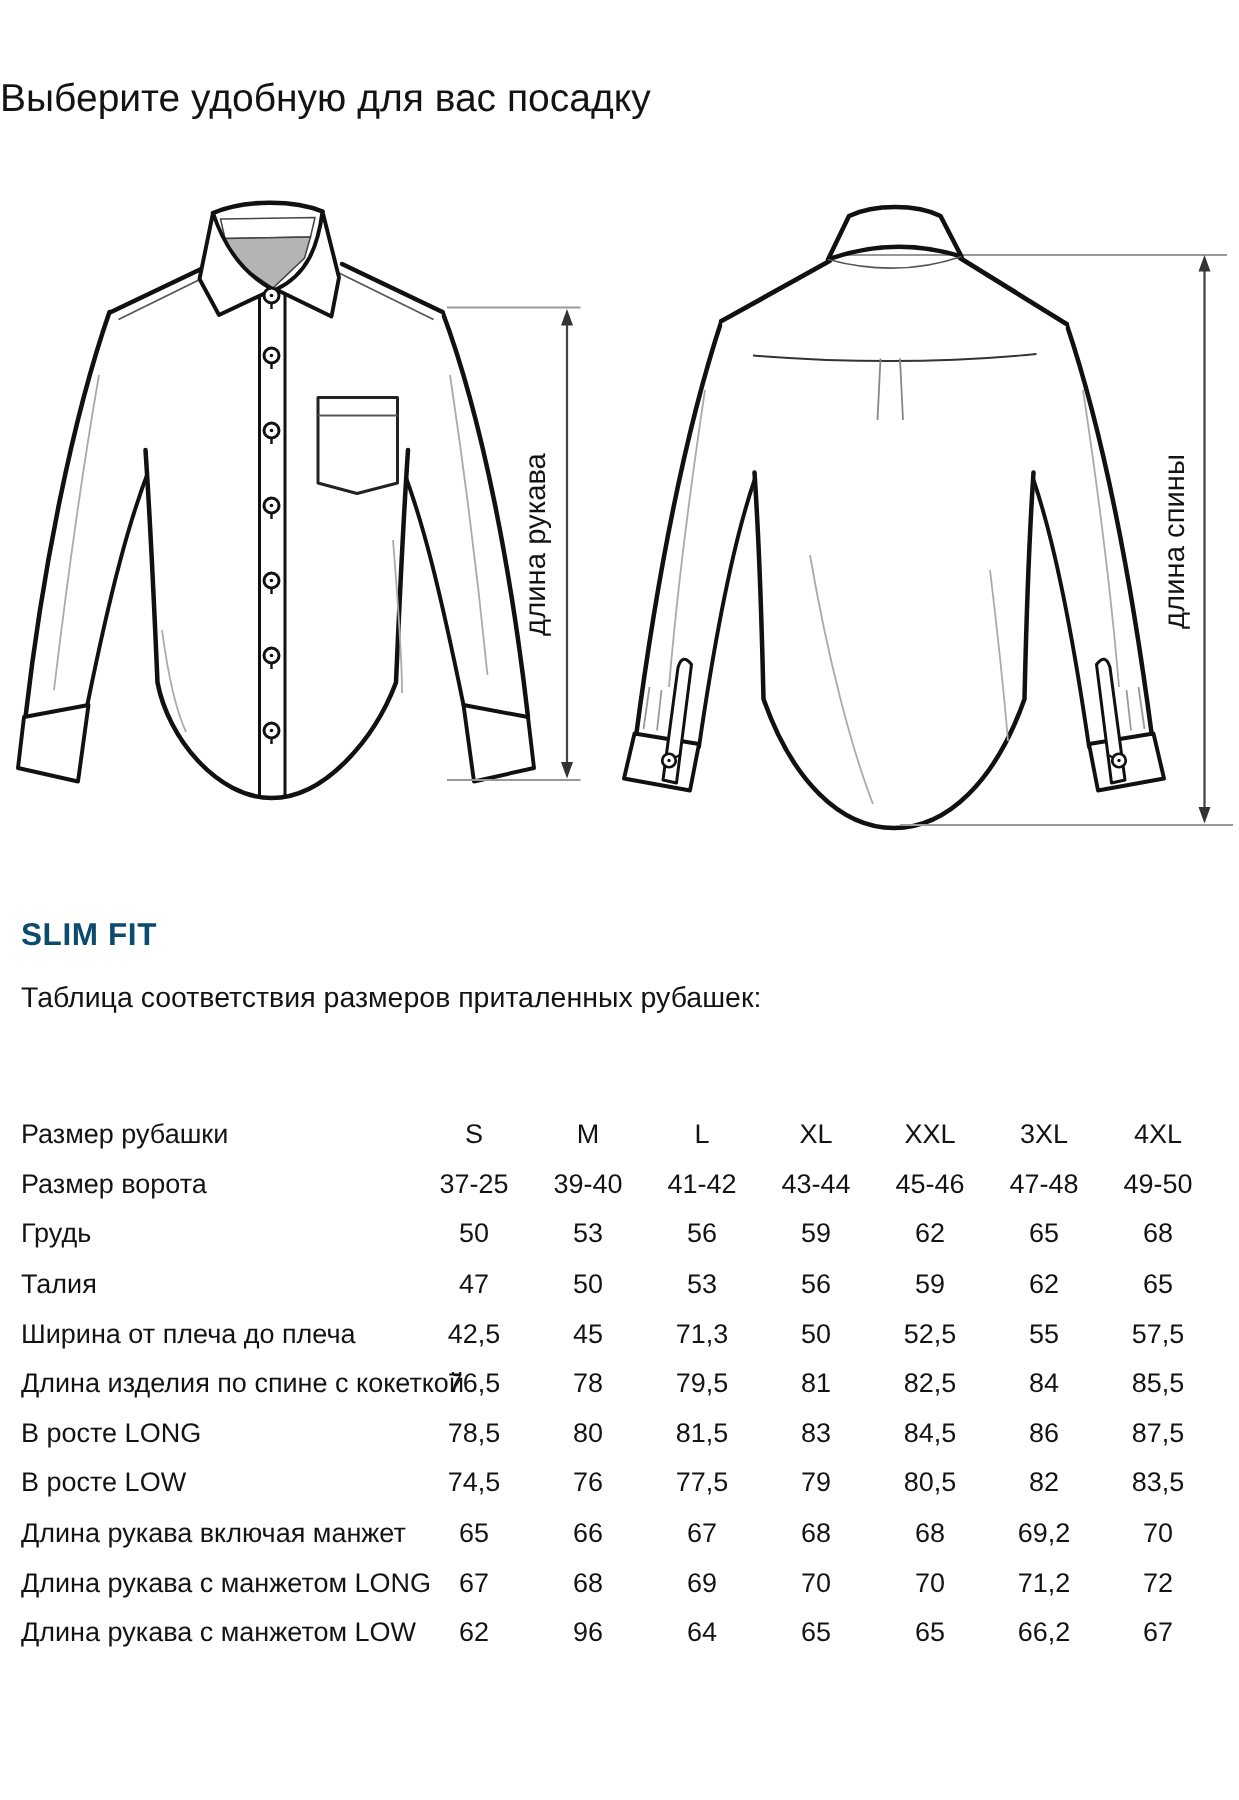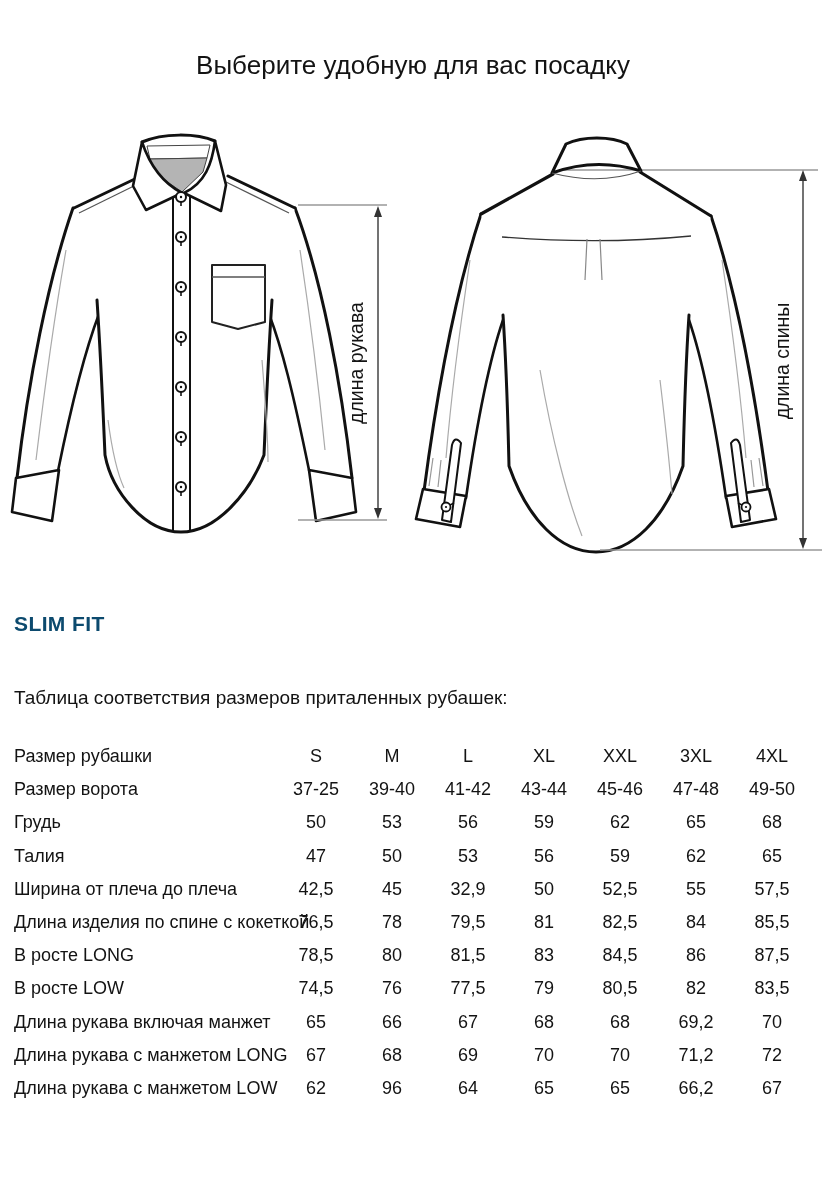--- a/index.html
+++ b/index.html
@@ -1,30 +1,30 @@
 <!DOCTYPE html>
 <html><head>
 <meta charset="utf-8">
 <style>
   html,body{margin:0;padding:0;}
   body{
     width:826px;height:1200px;background:#ffffff;position:relative;
     font-family:"Liberation Sans",sans-serif;color:#131313;overflow:hidden;
   }
   .page-title{
-    position:absolute;top:50px;left:0;width:826px;text-align:center;
+    position:absolute;top:50px;left:0;width:826px;
     font-size:26px;line-height:30px;color:#131313;
   }
   #diagram{position:absolute;top:130px;left:0;}
   .slim-heading{
     position:absolute;top:612px;left:14px;font-size:21px;font-weight:bold;
     letter-spacing:.4px;color:#0c4a6e;
   }
   .table-subtitle{
-    position:absolute;top:655px;left:14px;font-size:19px;color:#131313;margin-top:32px;
+    position:absolute;top:655px;left:14px;font-size:19px;color:#131313;
   }
   table.size-table{
     position:absolute;top:740px;left:14px;width:796px;
     border-collapse:collapse;table-layout:fixed;font-size:18px;color:#131313;
   }
   table.size-table td{height:33.2px;padding:0;white-space:nowrap;vertical-align:middle;}
   td.lbl{width:264px;text-align:left;margin-top:31px;}
   td.val{width:76px;text-align:center;}
   svg text{font-family:"Liberation Sans",sans-serif;}
 </style>
@@ -235,21 +235,21 @@
     <td class="val">53</td>
     <td class="val">56</td>
     <td class="val">59</td>
     <td class="val">62</td>
     <td class="val">65</td>
   </tr>
   <tr>
     <td class="lbl">Ширина от плеча до плеча</td>
     <td class="val">42,5</td>
     <td class="val">45</td>
-    <td class="val">32,9</td>
+    <td class="val">71,3</td>
     <td class="val">50</td>
     <td class="val">52,5</td>
     <td class="val">55</td>
     <td class="val">57,5</td>
   </tr>
   <tr>
     <td class="lbl">Длина изделия по спине с кокеткой</td>
     <td class="val">76,5</td>
     <td class="val">78</td>
     <td class="val">79,5</td>

